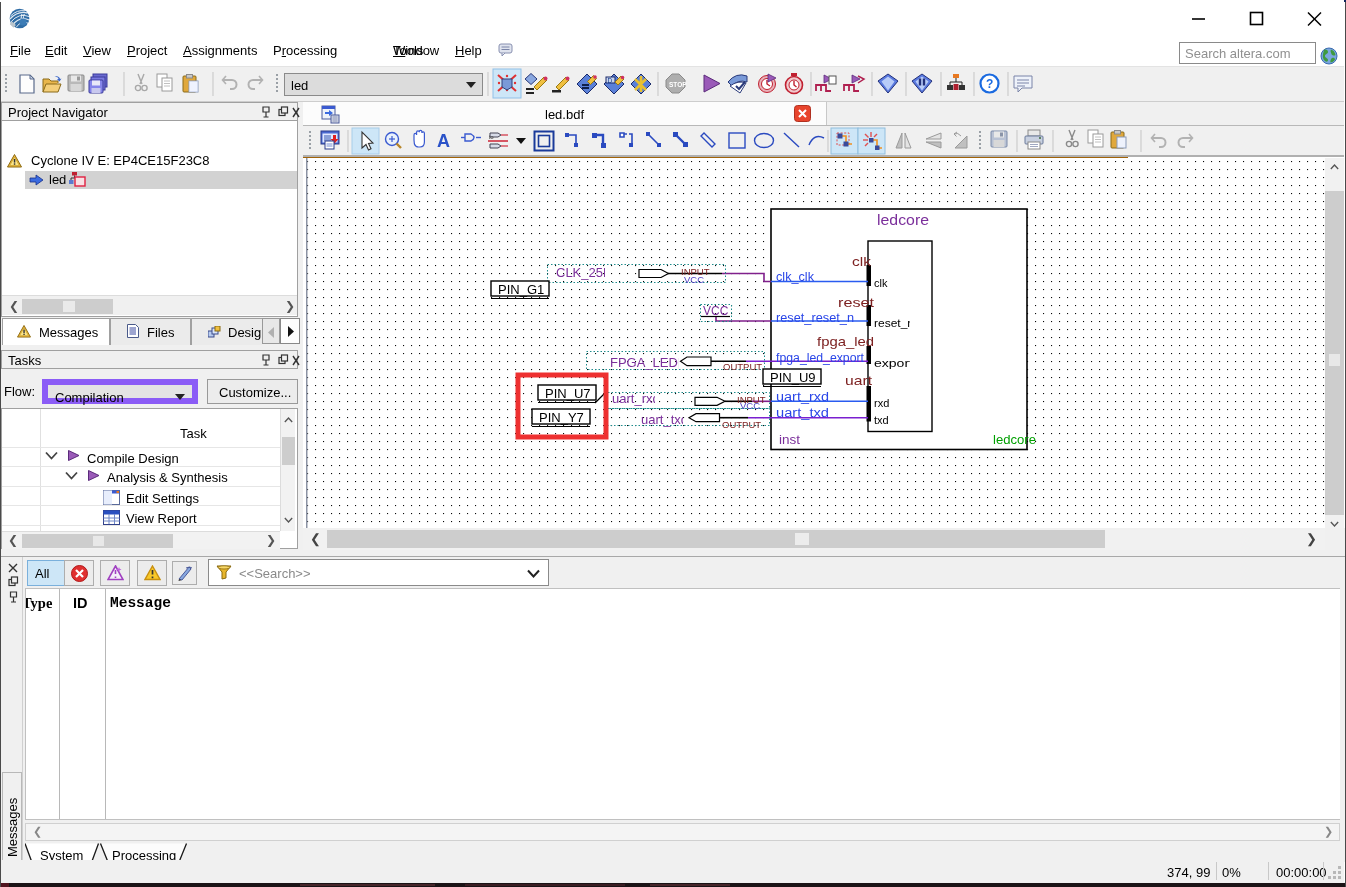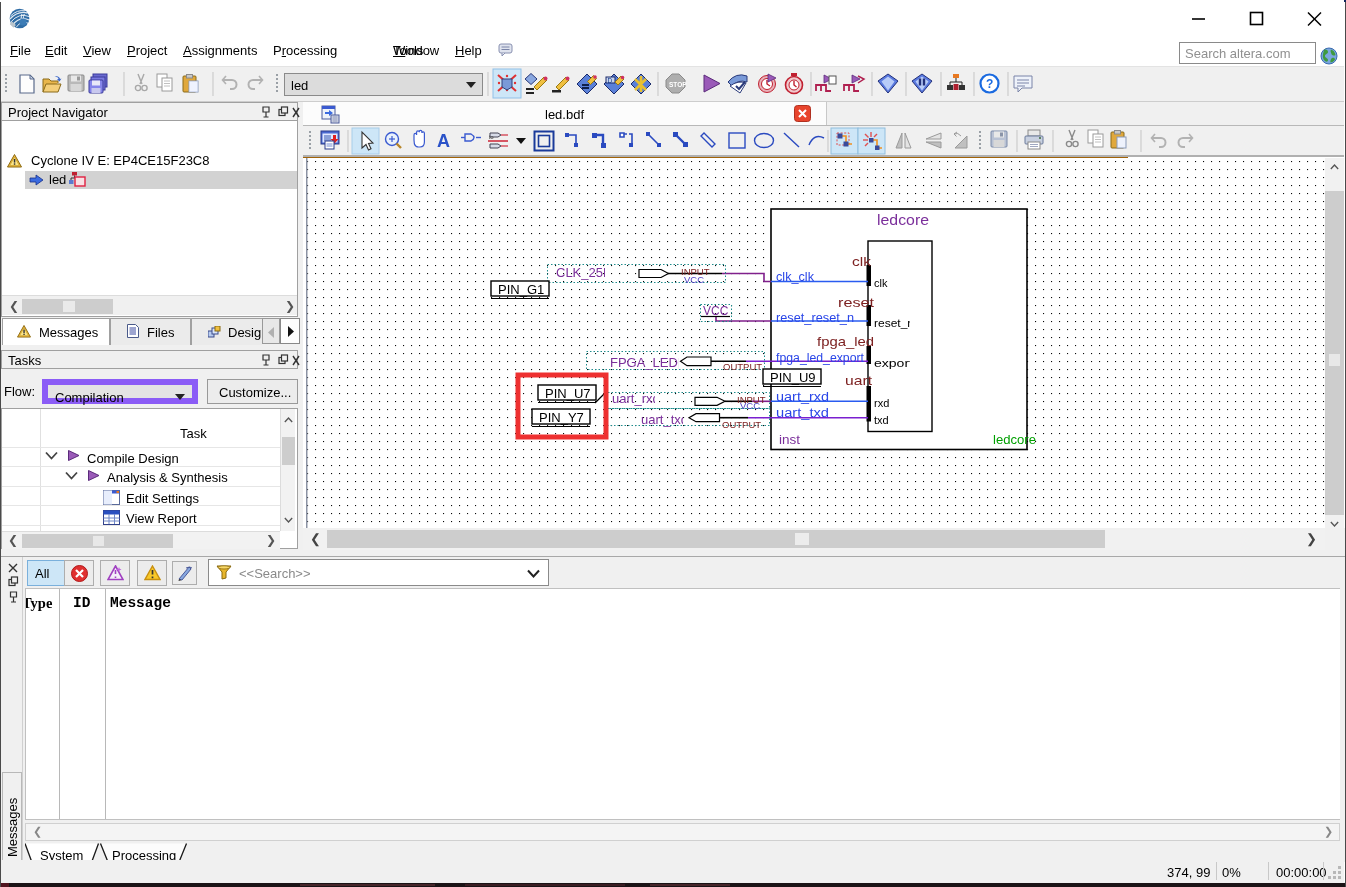--- a/index.html
+++ b/index.html
@@ -891,21 +891,21 @@
           <ellipse cx="8" cy="2.4" rx="6" ry="1.6" fill="#f8d868" stroke="#8a6a10" stroke-width="0.8"></ellipse>
         </svg>
     <div class="txt" style="left:30px;top:7px;font-size:13px;color:#8a8a8a;">&lt;&lt;Search&gt;&gt;</div>
     <svg style="position:absolute;right:8px;top:9px" width="13" height="9" viewBox="0 0 13 9">
           <path d="M1 1.5 L6.5 7.5 L12 1.5" stroke="#222" stroke-width="2" fill="none"></path>
         </svg>
   </div>
 
   <div class="abs" style="left:25px;top:588px;width:1315px;height:232px;background:#fff;border:1px solid #c0c0c0;border-right:none;overflow:hidden;">
     <div class="txt" style="left:-4px;top:7px;font-size:14.5px;font-weight:bold;font-family:Liberation Serif, serif;">Type</div>
-    <div class="txt" style="left:47px;top:7px;font-size:14.5px;font-weight:bold;font-family:Liberation Mono, monospace;">ID</div>
+    <div class="txt" style="left:47px;top:7px;font-size:14.5px;font-weight:bold;font-family:Liberation Sans, sans-serif;">ID</div>
     <div class="txt" style="left:84px;top:7px;font-size:14.5px;font-weight:bold;font-family:'Liberation Mono',monospace;">Message</div>
     <div class="abs" style="left:33px;top:0;width:1px;height:232px;background:#b8b8b8;"></div>
     <div class="abs" style="left:79px;top:0;width:1px;height:232px;background:#b8b8b8;"></div>
   </div>
 
   <div class="abs" style="left:25px;top:823px;width:1315px;height:18px;background:#f4f4f4;border:1px solid #d0d0d0;">
     <div class="txt" style="left:7px;top:2px;font-size:11px;color:#888;">❮</div>
     <div class="txt" style="left:1298px;top:2px;font-size:11px;color:#888;">❯</div>
   </div>
 

